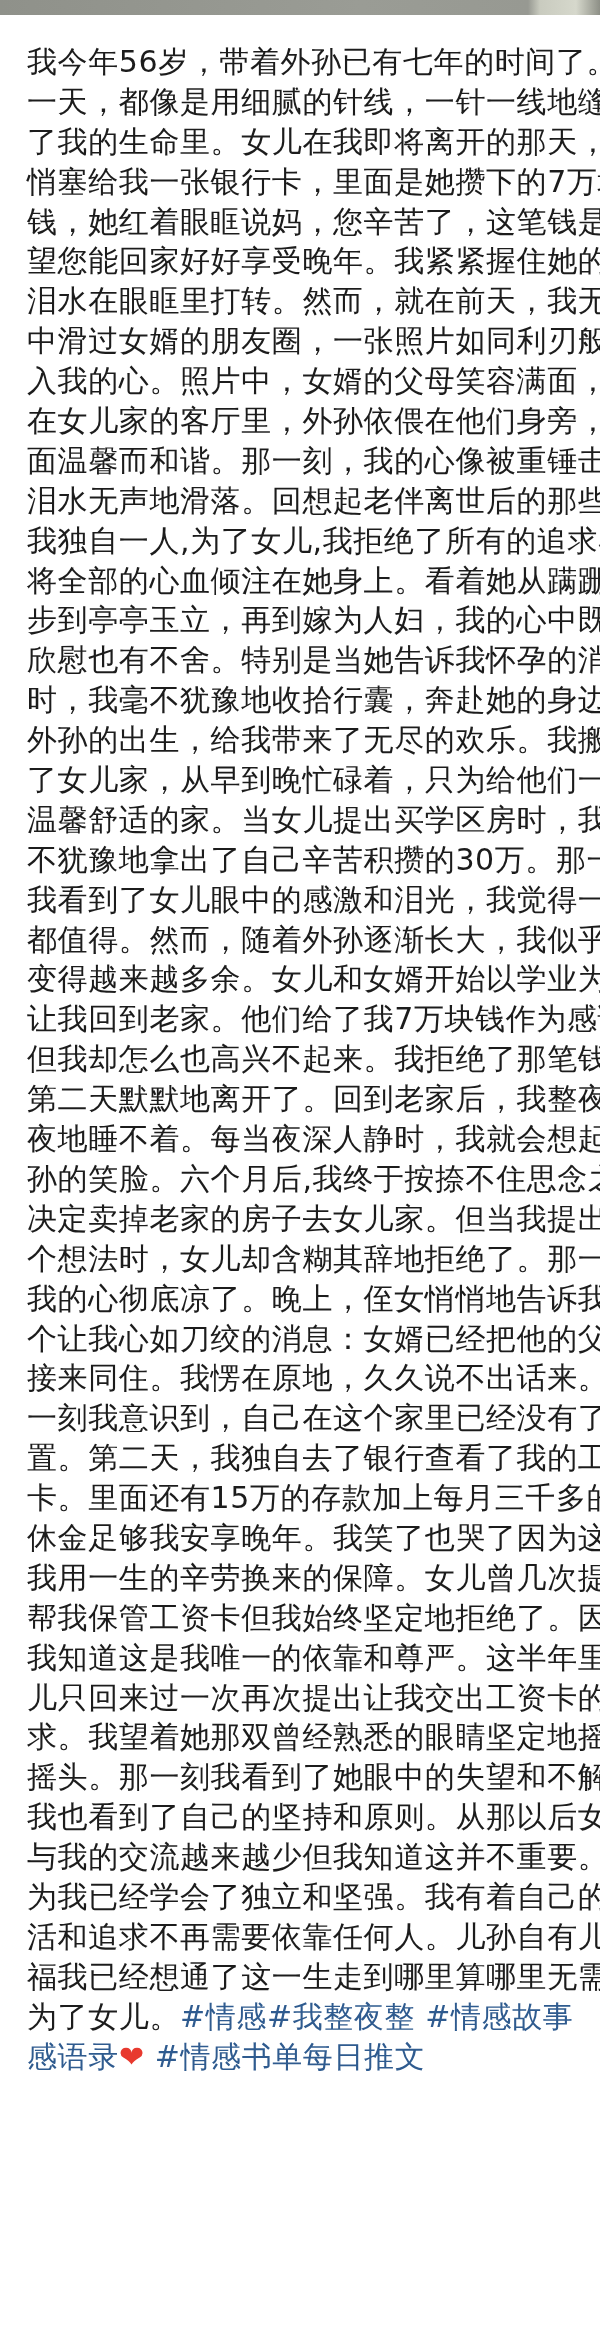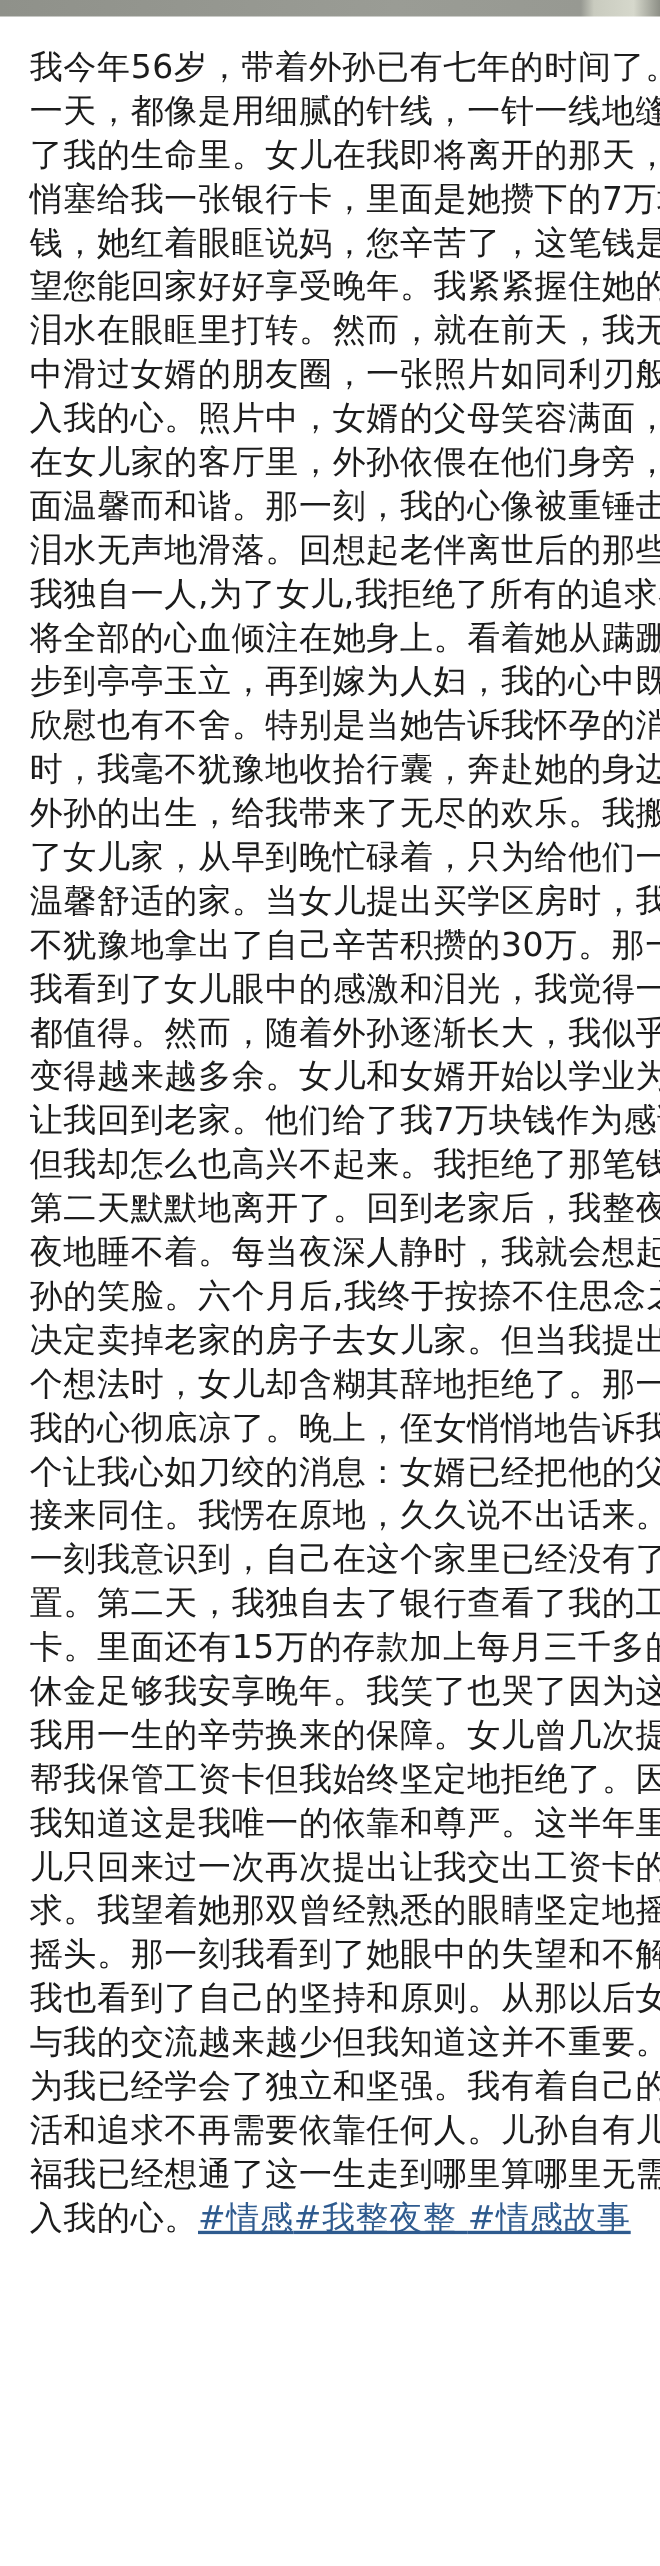--- a/index.html
+++ b/index.html
@@ -9,21 +9,21 @@
     background: linear-gradient(90deg, #8f918a 0%, #9a9c95 60%, #979992 88%, #c9cbbf 90%, #d6d8cc 96%, #8d8f86 100%);
   }
   .post {
     position: absolute; left: 27px; top: 42px; width: 548px;
     font-family: "DejaVu Sans", sans-serif;
     font-size: 30px;
     line-height: 39.9px;
     color: #1c1c1c;
   }
   .line { display: block; white-space: nowrap; height: 39.9px; letter-spacing: 0.6px; }
-  .tag { color: #2f5b8f; text-decoration: underline; }
+  .tag { color: #2f5b8f; }
   .heart { color: #e8392e; }
 </style>
 </head>
 <body>
 
 <div class="top-strip"></div>
 
 <div class="post">
   <span class="line">我今年56岁，带着外孙已有七年的时间了。每</span>
   <span class="line">一天，都像是用细腻的针线，一针一线地缝进</span>
@@ -69,15 +69,18 @@
   <span class="line">儿只回来过一次再次提出让我交出工资卡的要</span>
   <span class="line">求。我望着她那双曾经熟悉的眼睛坚定地摇了</span>
   <span class="line">摇头。那一刻我看到了她眼中的失望和不解但</span>
   <span class="line">我也看到了自己的坚持和原则。从那以后女婿</span>
   <span class="line">与我的交流越来越少但我知道这并不重要。因</span>
   <span class="line">为我已经学会了独立和坚强。我有着自己的生</span>
   <span class="line">活和追求不再需要依靠任何人。儿孙自有儿孙</span>
   <span class="line">福我已经想通了这一生走到哪里算哪里无需过</span>
 
   <span class="line">
-    <span>入我的心。</span><span class="tag">#情感</span><span class="tag">#我整夜整 </span><span class="tag">#情感故事 </span>
+    <span>为了女儿。</span><span class="tag">#情感</span><span class="tag">#我整夜整 </span><span class="tag">#情感故事 </span>
+  </span>
+  <span class="line">
+    <span class="tag">感语录</span><span class="heart">❤</span><span class="tag"> #情感书单每日推文</span>
   </span>
 </div>
 
 </body></html>

